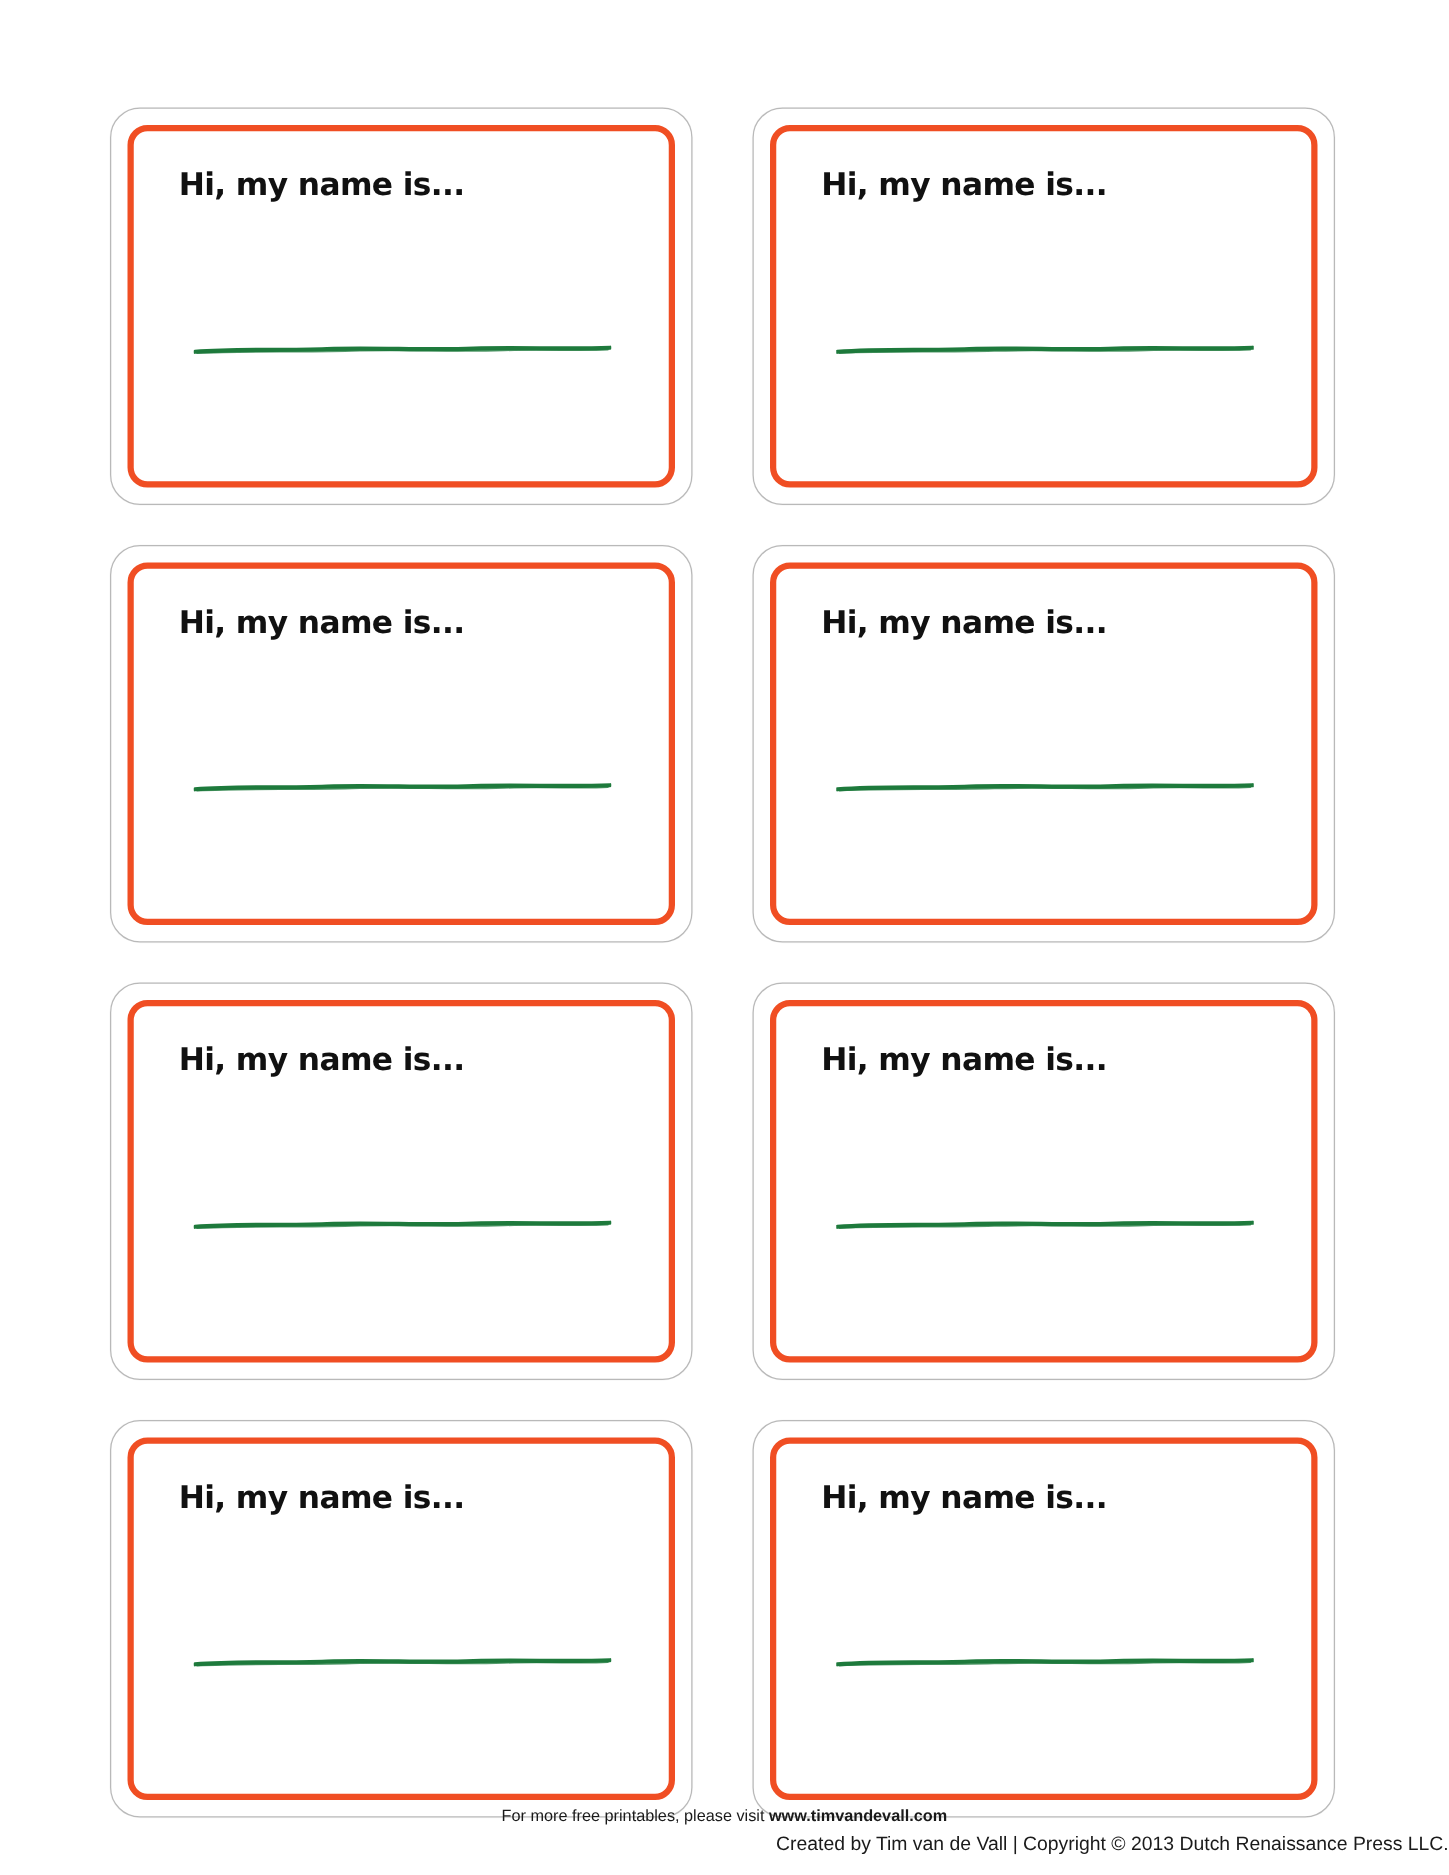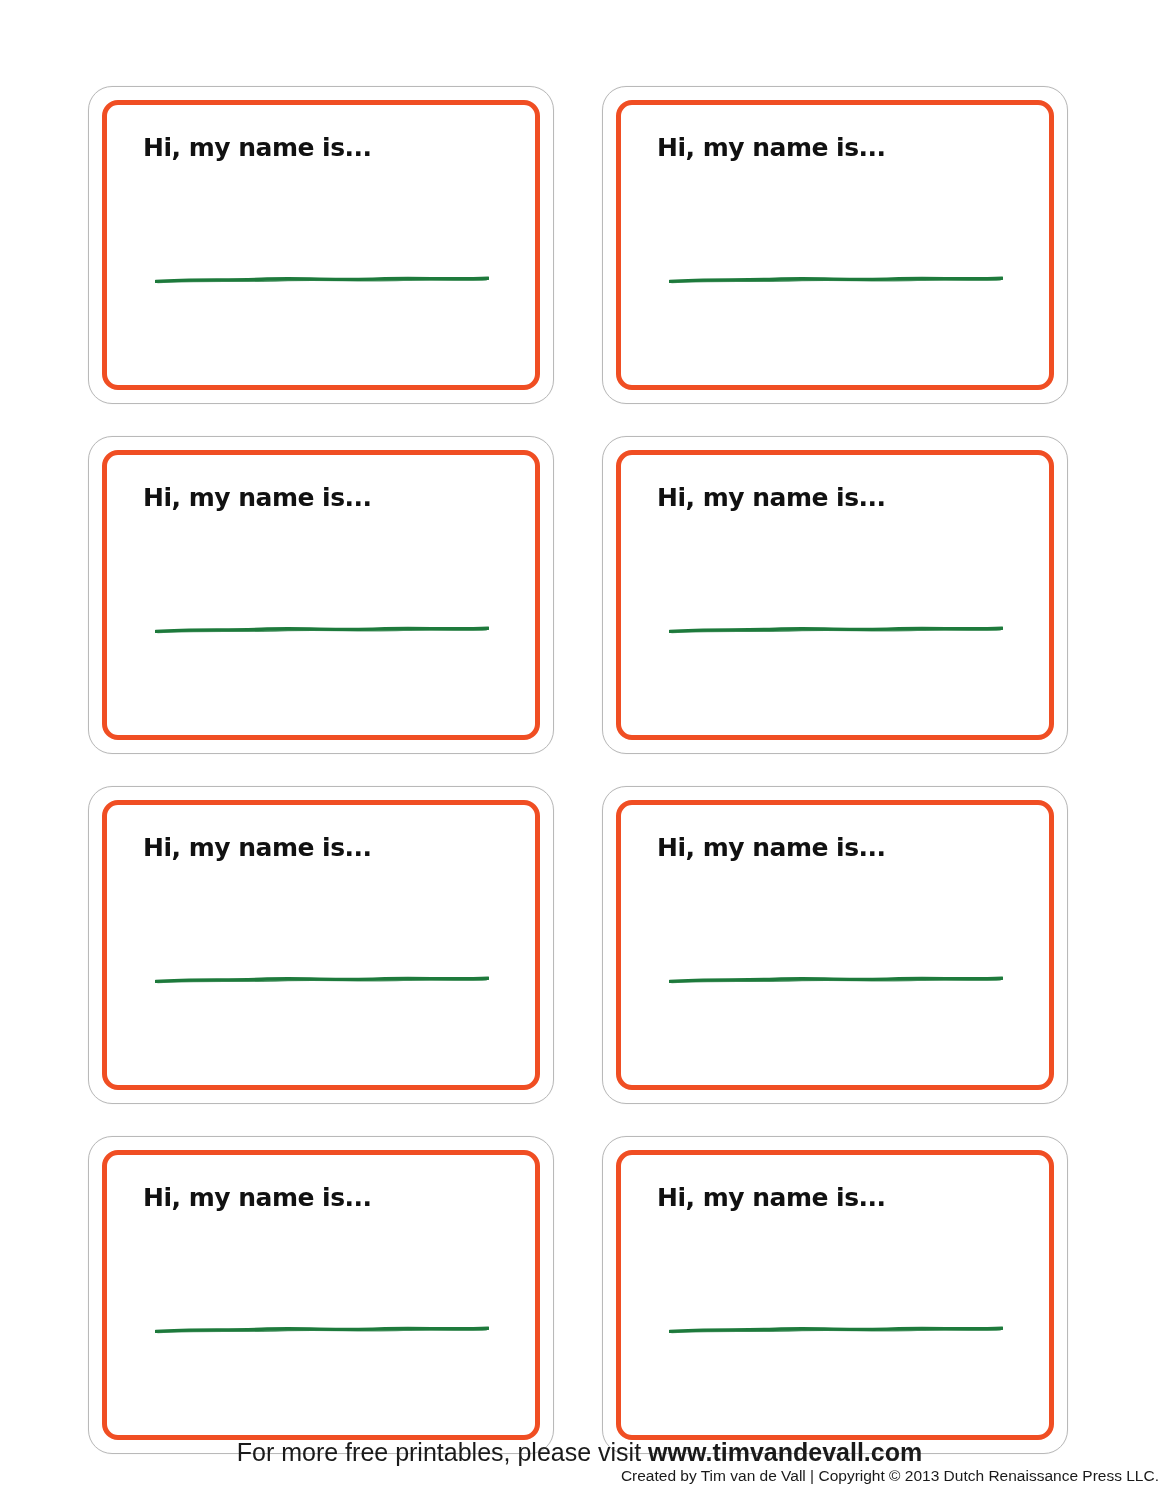--- a/index.html
+++ b/index.html
@@ -85,21 +85,21 @@
 
   .footer {
     position: absolute;
     left: 0;
     right: 0;
     bottom: 26px;
     text-align: center;
     color: #1a1a1a;
   }
   .footer-line1 {
-    font-size: 25px;
+    font-size: 13px;
     line-height: 25px;
   }
   .footer-line1 .bold {
     font-weight: bold;
   }
   .footer-line2 {
     font-size: 15.5px;
     line-height: 21px;
     text-align: right;
   }

